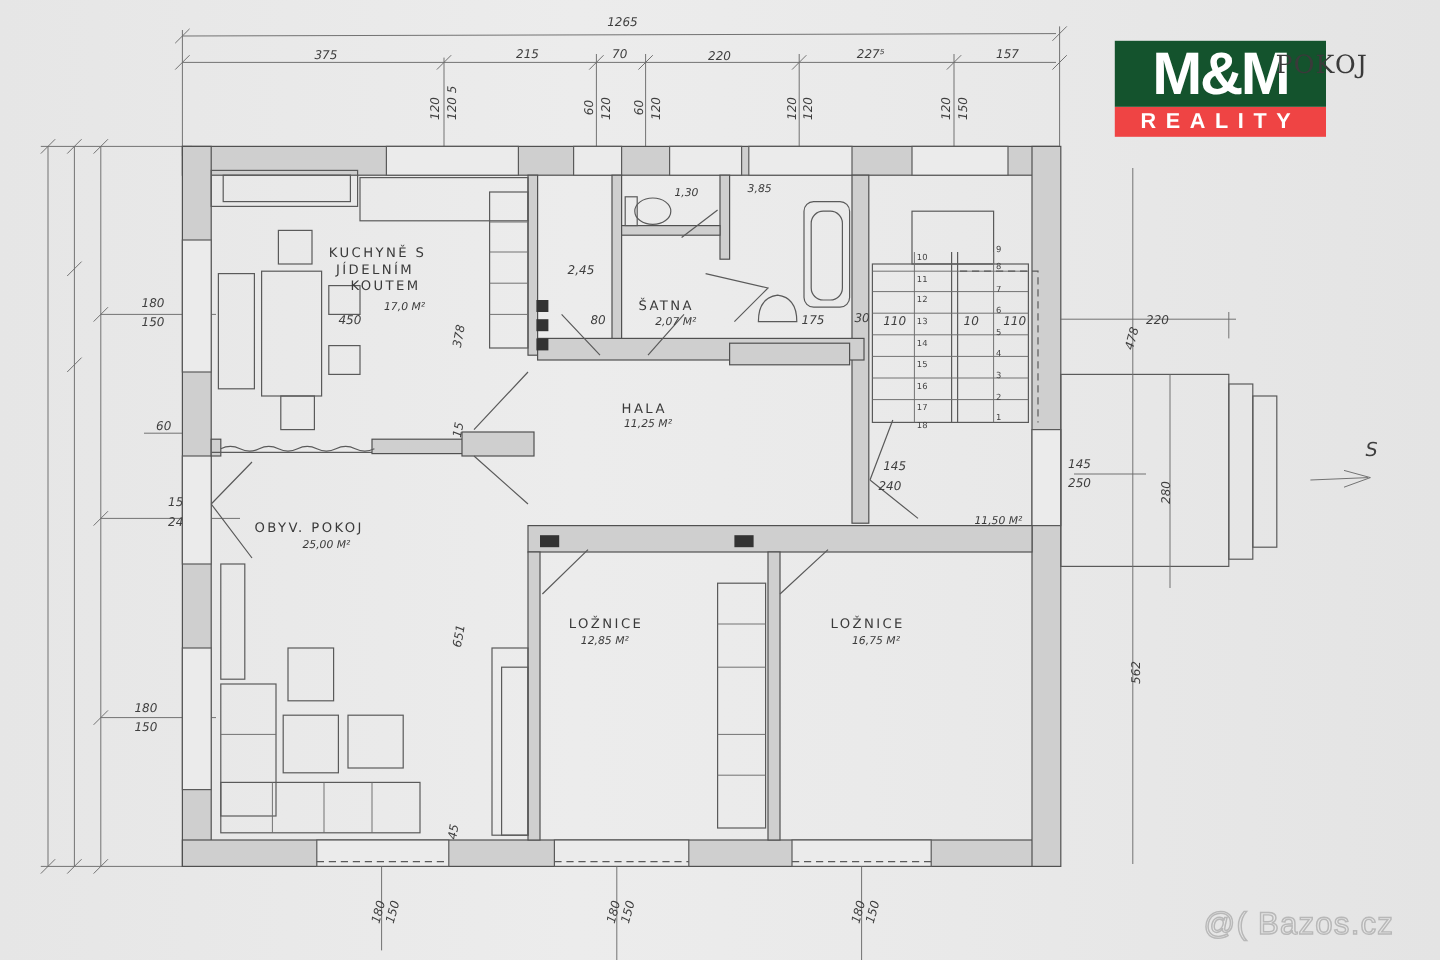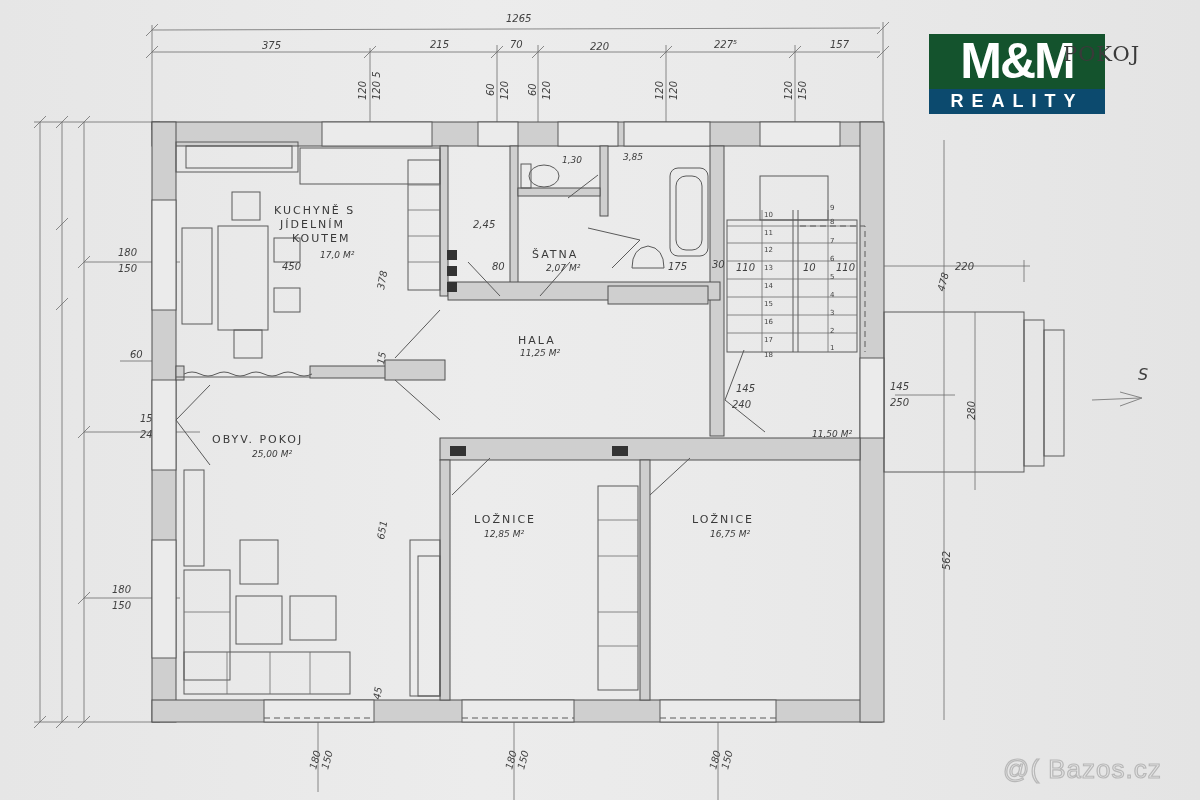--- a/index.html
+++ b/index.html
@@ -13,21 +13,21 @@
   .wall{fill:#cfcfcf;stroke:#505050;stroke-width:1;}
   .dash{stroke:#5a5a5a;fill:none;stroke-width:1;stroke-dasharray:6 4;}
   .hand{font-family:"DejaVu Sans",sans-serif;fill:#3f3f3f;font-size:10px;font-style:italic;}
   .lbl{font-family:"DejaVu Sans",sans-serif;fill:#3a3a3a;font-size:11px;letter-spacing:2px;}
   .area{font-family:"DejaVu Sans",sans-serif;fill:#3a3a3a;font-size:9px;font-style:italic;}
   .stepn{font-family:"DejaVu Sans",sans-serif;fill:#444;font-size:7px;}
   .logo{position:absolute;left:929px;top:34px;width:176px;}
   .logo-top{position:relative;height:55px;background:#14532d;color:#fff;
             font-family:"Liberation Sans",sans-serif;font-weight:bold;font-size:50px;
             line-height:55px;text-align:center;letter-spacing:-2px;}
-  .logo-bottom{height:25px;background:#0c4a6e;color:#fff;font-family:"Liberation Sans",sans-serif;
+  .logo-bottom{height:25px;background:#ef4444;color:#fff;font-family:"Liberation Sans",sans-serif;
                font-weight:bold;font-size:18px;line-height:25px;text-align:center;letter-spacing:8px;}
   .patro{position:absolute;left:1063px;top:42px;font-family:"DejaVu Serif",serif;font-size:21px;
          color:#3a3a3a;letter-spacing:1px;}
   .watermark{position:absolute;left:1003px;top:754px;font-family:"Liberation Sans",sans-serif;
              font-size:26px;color:transparent;-webkit-text-stroke:1.2px #b8b8b8;letter-spacing:1px;}
 </style>
 </head>
 <body>
 
 <div class="paper"></div>

